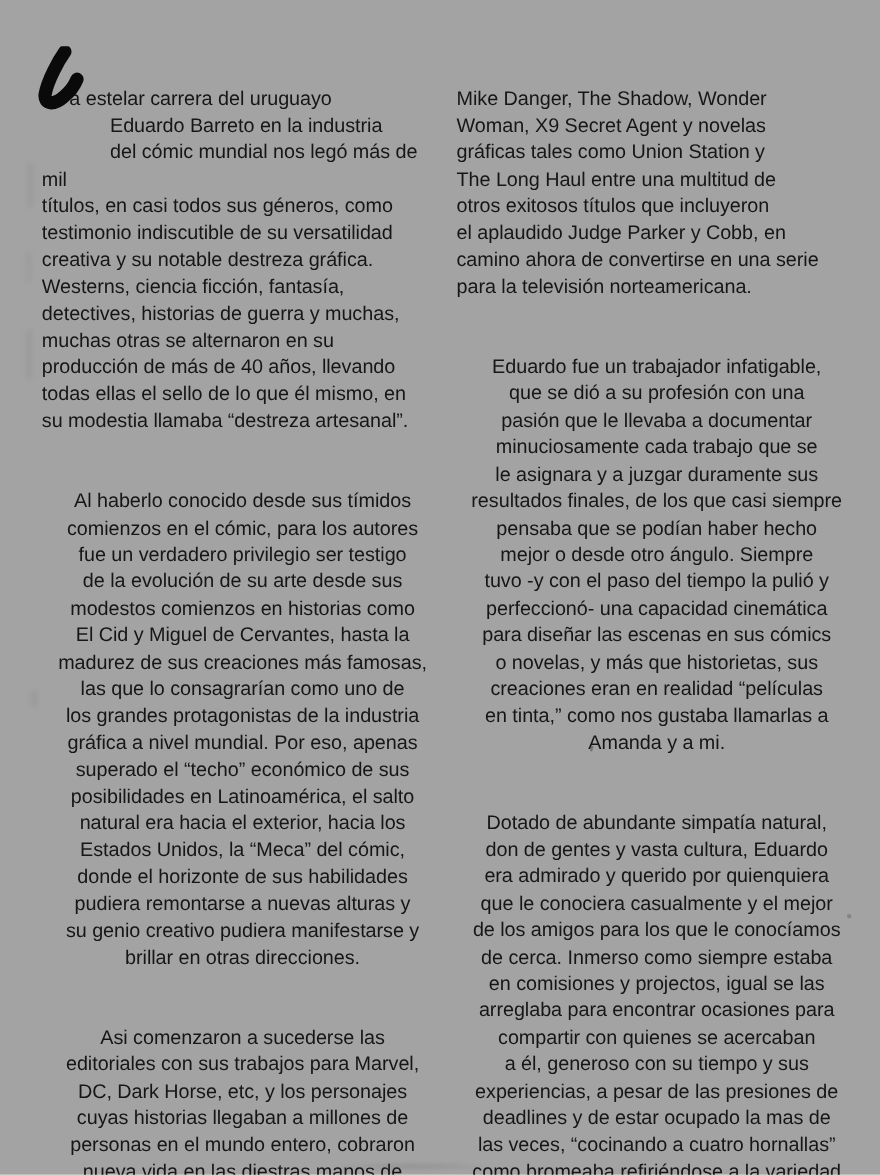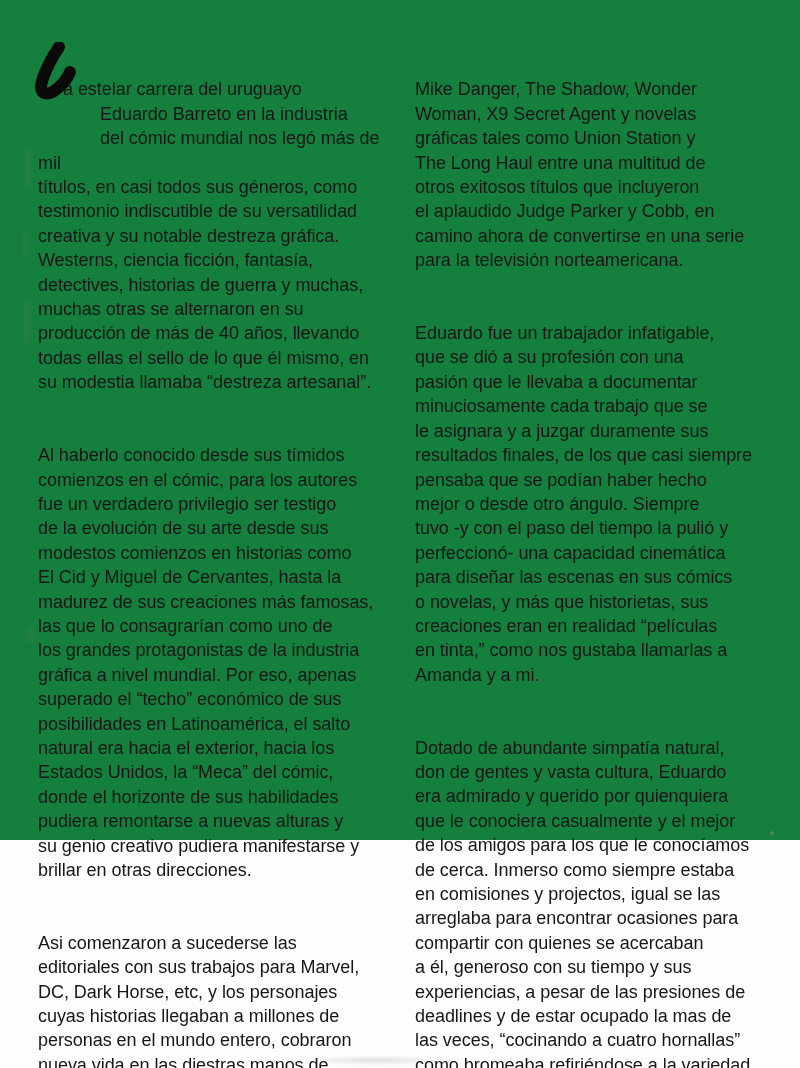--- a/index.html
+++ b/index.html
@@ -10,22 +10,22 @@
     width: 800px;
     height: 1068px;
     background: #fdfdfd;
     font-family: "Liberation Sans", sans-serif;
     color: #161616;
     overflow: hidden;
   }
   .page {
     position: relative;
     width: 800px;
-    height: 840px;
-    background: #15803d;
+    height: 1068px;
+    background: #a3a3a3;
   }
   .columns {
     display: flex;
     padding: 53px 20px 0 38px;
     gap: 12px;
   }
   .col {
     width: 365px;
     font-size: 18px;
     line-height: 24.4px;
@@ -33,20 +33,21 @@
   }
   .col-right {
     width: 364px;
   }
   .para {
     margin: 0 0 24px 0;
     white-space: pre-line;
   }
   .para.indent {
     text-indent: 30px;
+    text-align: center;
   }
   
   .para.dropcap-para {
     position: relative;
   }
   .dc-spacer-1 {
     float: left;
     width: 25px;
     height: 25px;
   }

